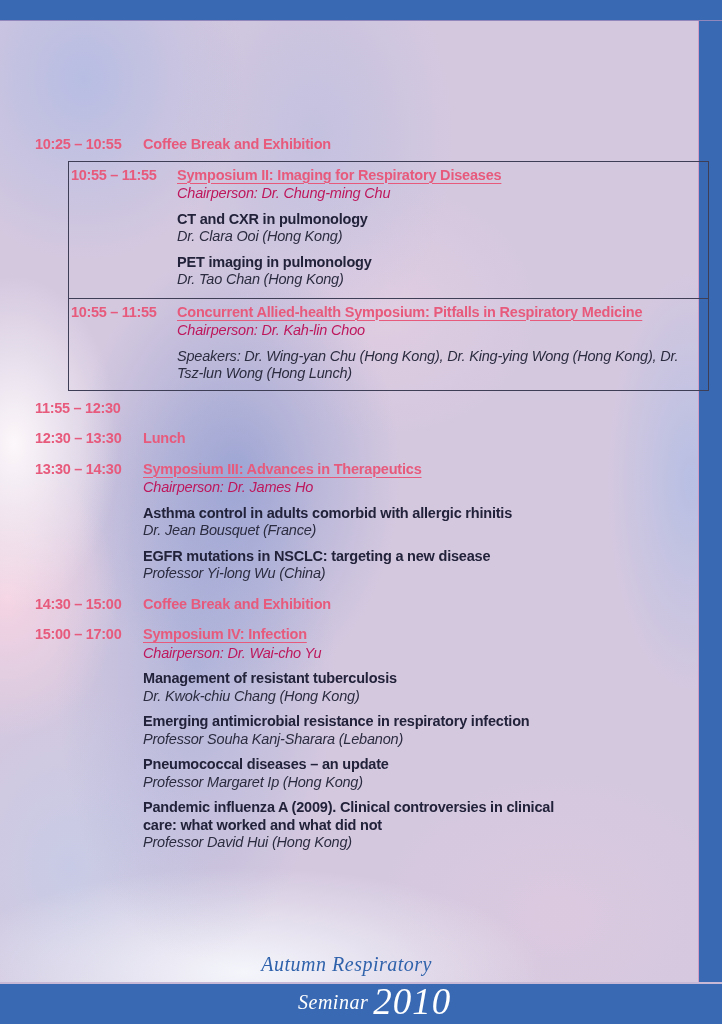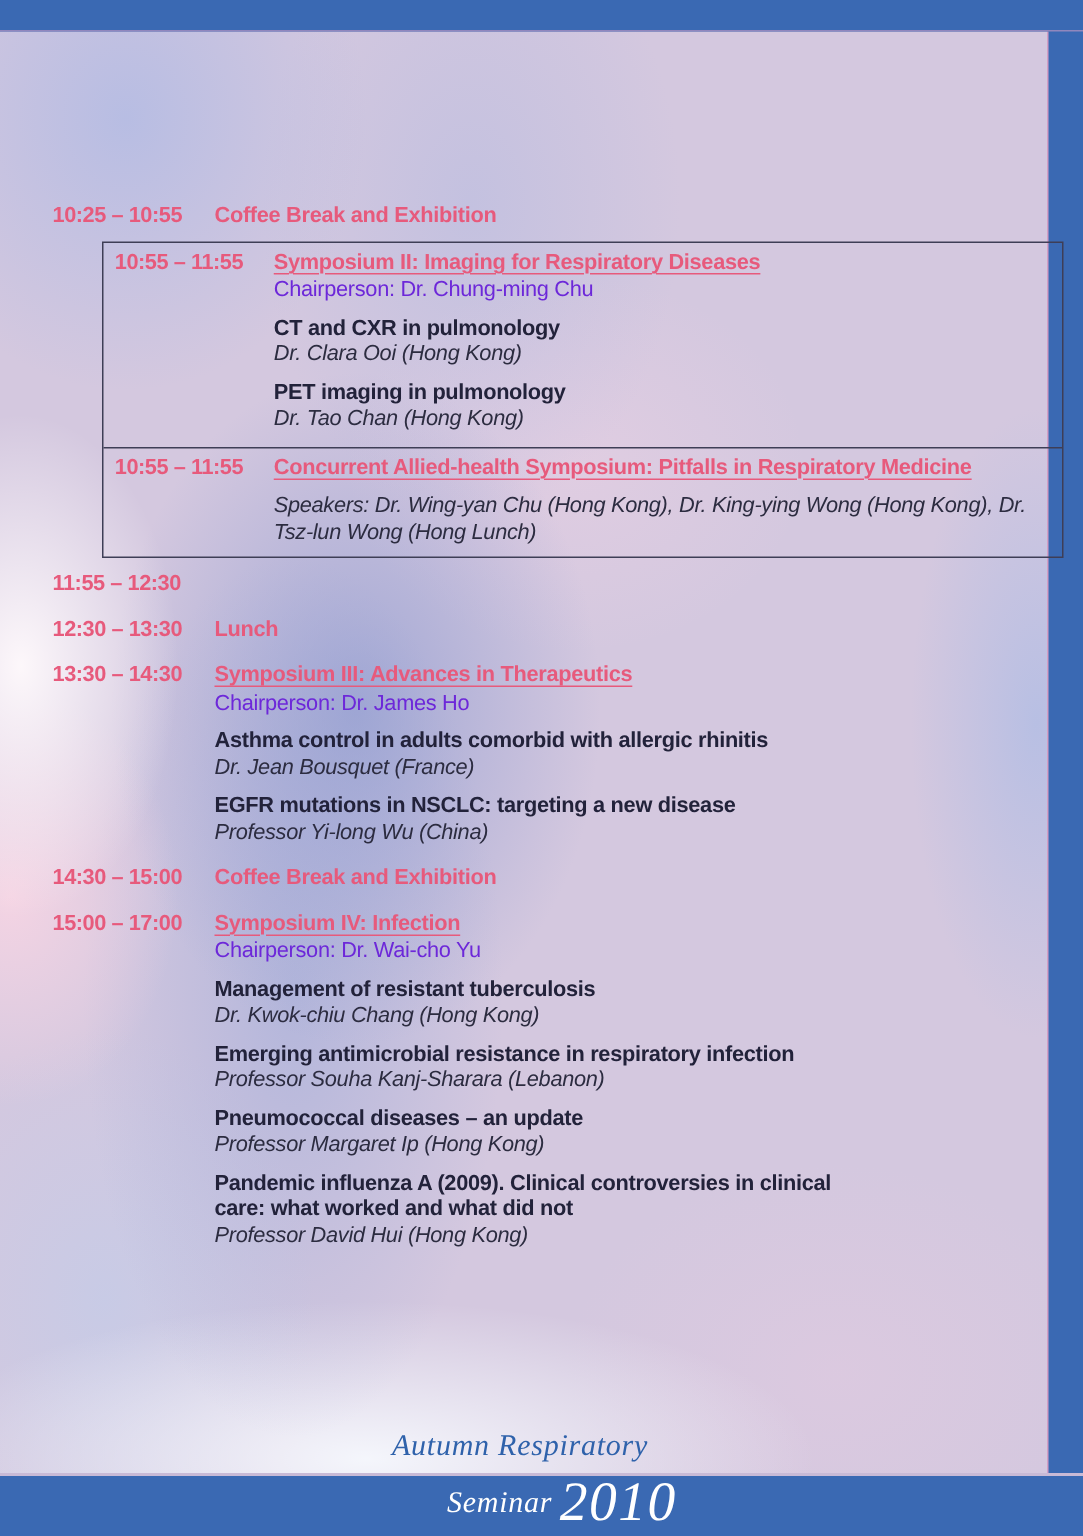--- a/index.html
+++ b/index.html
@@ -44,29 +44,29 @@
   }
   .row { display:flex; align-items:flex-start; margin-bottom:13px; }
   .row.tight { margin-bottom:7px; }
   .time { width:108px; flex-shrink:0; font-weight:700; color:#e75a7c; letter-spacing:-0.3px; }
   .details { width:520px; }
   .break-title { font-weight:700; color:#e75a7c; }
   .heading {
     font-weight:700; color:#e75a7c; white-space:nowrap;
     text-decoration:underline; text-underline-offset:3px; text-decoration-thickness:1px;
   }
-  .chair { color:#6d28d9; margin-top:1px; }
+  .chair { font-style:italic; color:#be185d; margin-top:1px; }
   .talk { margin-top:8px; }
   .talk-title { font-weight:700; color:#22223a; }
   .talk-speaker { font-style:italic; color:#2c2c40; }
   .speakers-note { font-style:italic; color:#2c2c40; margin-top:8px; }
   .box {
     border:1.5px solid #3e3e56; margin:0 0 9px 33px; width:641px; box-sizing:border-box;
   }
-  .box .row { margin:0; padding:5px 0 9px 2px;justify-content:center; }
+  .box .row { margin:0; padding:5px 0 9px 2px; }
   .box .time { width:106px; }
   .box-section + .box-section { border-top:1.5px solid #3e3e56; }
   .box .box-section:last-child .row { padding-bottom:7px; }
   .autumn {
     position:absolute; left:0; top:953px; width:432px; text-align:right; z-index:5;
     font-family:"Liberation Serif", serif; font-style:italic;
     font-size:20px; color:#2f62ab; letter-spacing:0.5px;
   }
   .seminar-lockup {
     position:absolute; left:298px; top:980px; z-index:6;
@@ -109,20 +109,21 @@
               <div class="talk-speaker">Dr. Tao Chan (Hong Kong)</div>
             </div>
           </div>
         </div>
       </div>
       <div class="box-section">
         <div class="row">
           <div class="time">10:55 – 11:55</div>
           <div class="details">
             <div class="heading">Concurrent Allied-health Symposium: Pitfalls in Respiratory Medicine</div>
+            <div class="chair">Chairperson: Dr. Kah-lin Choo</div>
             <div class="speakers-note">Speakers: Dr. Wing-yan Chu (Hong Kong), Dr. King-ying Wong (Hong Kong), Dr. Tsz-lun Wong (Hong Lunch)</div>
           </div>
         </div>
       </div>
     </div>
 
     <div class="row">
       <div class="time">11:55 – 12:30</div>
     </div>
 

